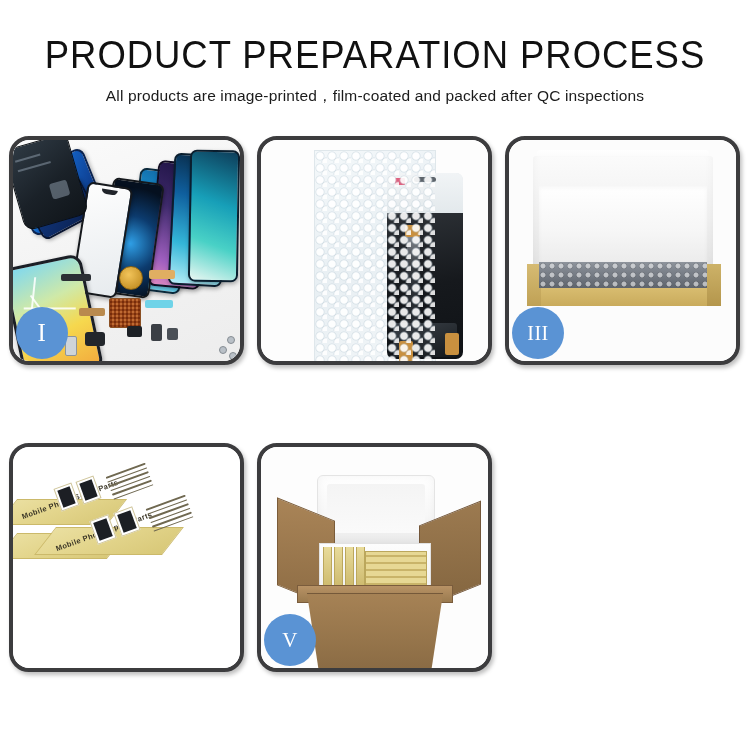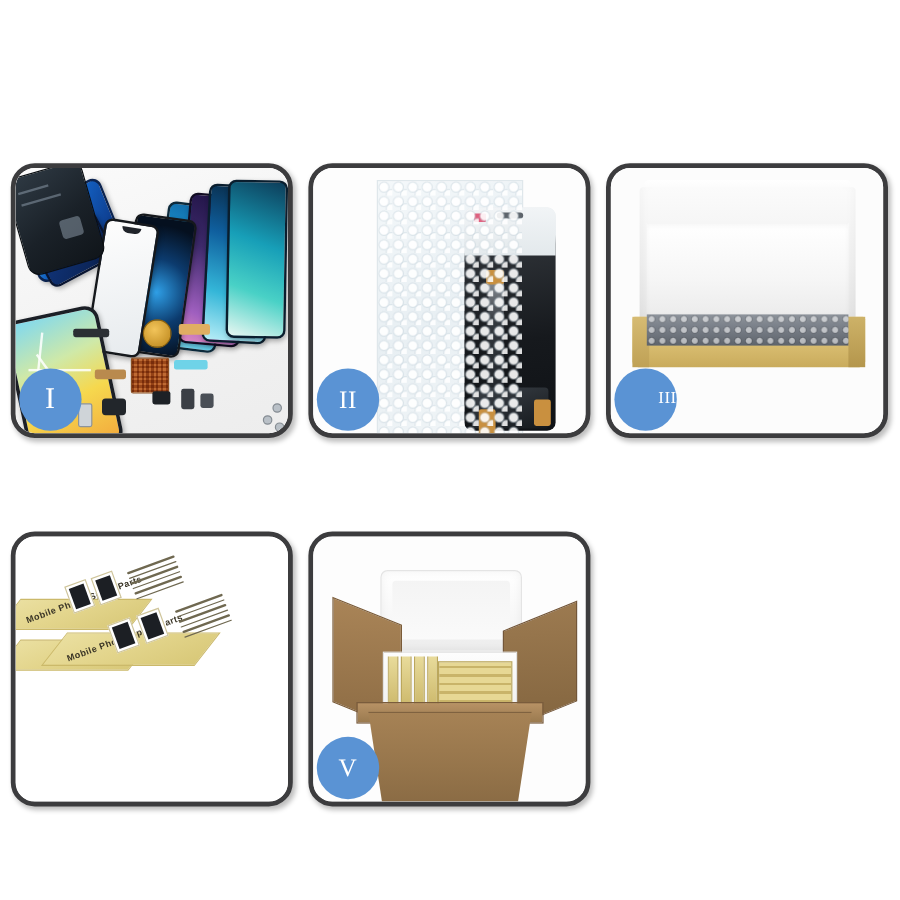--- a/index.html
+++ b/index.html
@@ -60,21 +60,21 @@
     width:52px;height:52px;border-radius:50%;
     background:#5a93d4;
     color:#ffffff;
     display:flex;align-items:center;justify-content:center;
     font-family:"Liberation Serif","DejaVu Serif",serif;
     font-size:25px;letter-spacing:0.5px;
     z-index:6;
     box-shadow:0 0 0 0 rgba(0,0,0,0);
   }
   .badge.small{font-size:21px;}
-  .badge.xsmall{font-size:14px;justify-content:flex-end;}
+  .badge.xsmall{font-size:20px;}
 
   
   .p1{background:linear-gradient(160deg,#fbfbfb 0%,#f2f2f2 55%,#ededed 100%);}
   .ph{position:absolute;border-radius:7px;box-shadow:1px 2px 4px rgba(0,0,0,.3);}
   .ph.screen{border:2px solid #15181c;}
   
   .ph-a{left:120px;top:30px;width:50px;height:118px;background:
       linear-gradient(200deg,#0f5f9e 0%,#1ea6e0 45%,#7fe0f5 100%);
       border:2px solid #0c2a3c;transform:rotate(7deg);}
   .ph-b{left:140px;top:22px;width:48px;height:122px;background:
@@ -241,20 +241,24 @@
   .tape-b{left:48px;top:44px;width:120px;height:8px;transform:rotate(26deg);}
   .tab{position:absolute;width:16px;height:18px;background:rgba(125,100,66,.45);border-radius:2px;}
   .bx-glow{position:absolute;left:18px;top:24px;width:180px;height:170px;
       background:radial-gradient(ellipse at 60% 20%,rgba(255,255,255,.35),rgba(255,255,255,0) 65%);}
 </style>
 </head>
 <body>
 
 <div class="page">
 
+  <div class="header">
+    <div class="title">PRODUCT PREPARATION PROCESS</div>
+    <div class="subtitle">All products are image-printed，film-coated and packed after QC inspections</div>
+  </div>
 
   <div class="grid">
 
     <div class="panel">
       <div class="photo p1">
         <div class="ph ph-blue"></div>
         <div class="ph ph-blue2"></div>
         <div class="ph ph-a"></div>
         <div class="ph ph-b"></div>
         <div class="ph ph-c"></div>
@@ -303,23 +307,20 @@
             <span class="lcd-pink"></span>
             <span class="flexcab"></span>
             <span class="conn conn-a"></span>
             <span class="lcd-mod"></span>
             <span class="conn conn-b"></span>
             <span class="conn conn-c"></span>
           </div>
           <div class="bubbles"></div>
         </div>
       </div>
-      <div class="badge small">
-        <span>II</span>
-      </div>
     </div>
 
     <div class="panel">
       <div class="photo p3">
         <div class="box3-lidtop"></div>
         <div class="box3-lid"></div>
         <div class="foam"></div>
         <div class="box3-tray"></div>
         <div class="box3-left"></div>
         <div class="box3-right"></div>

